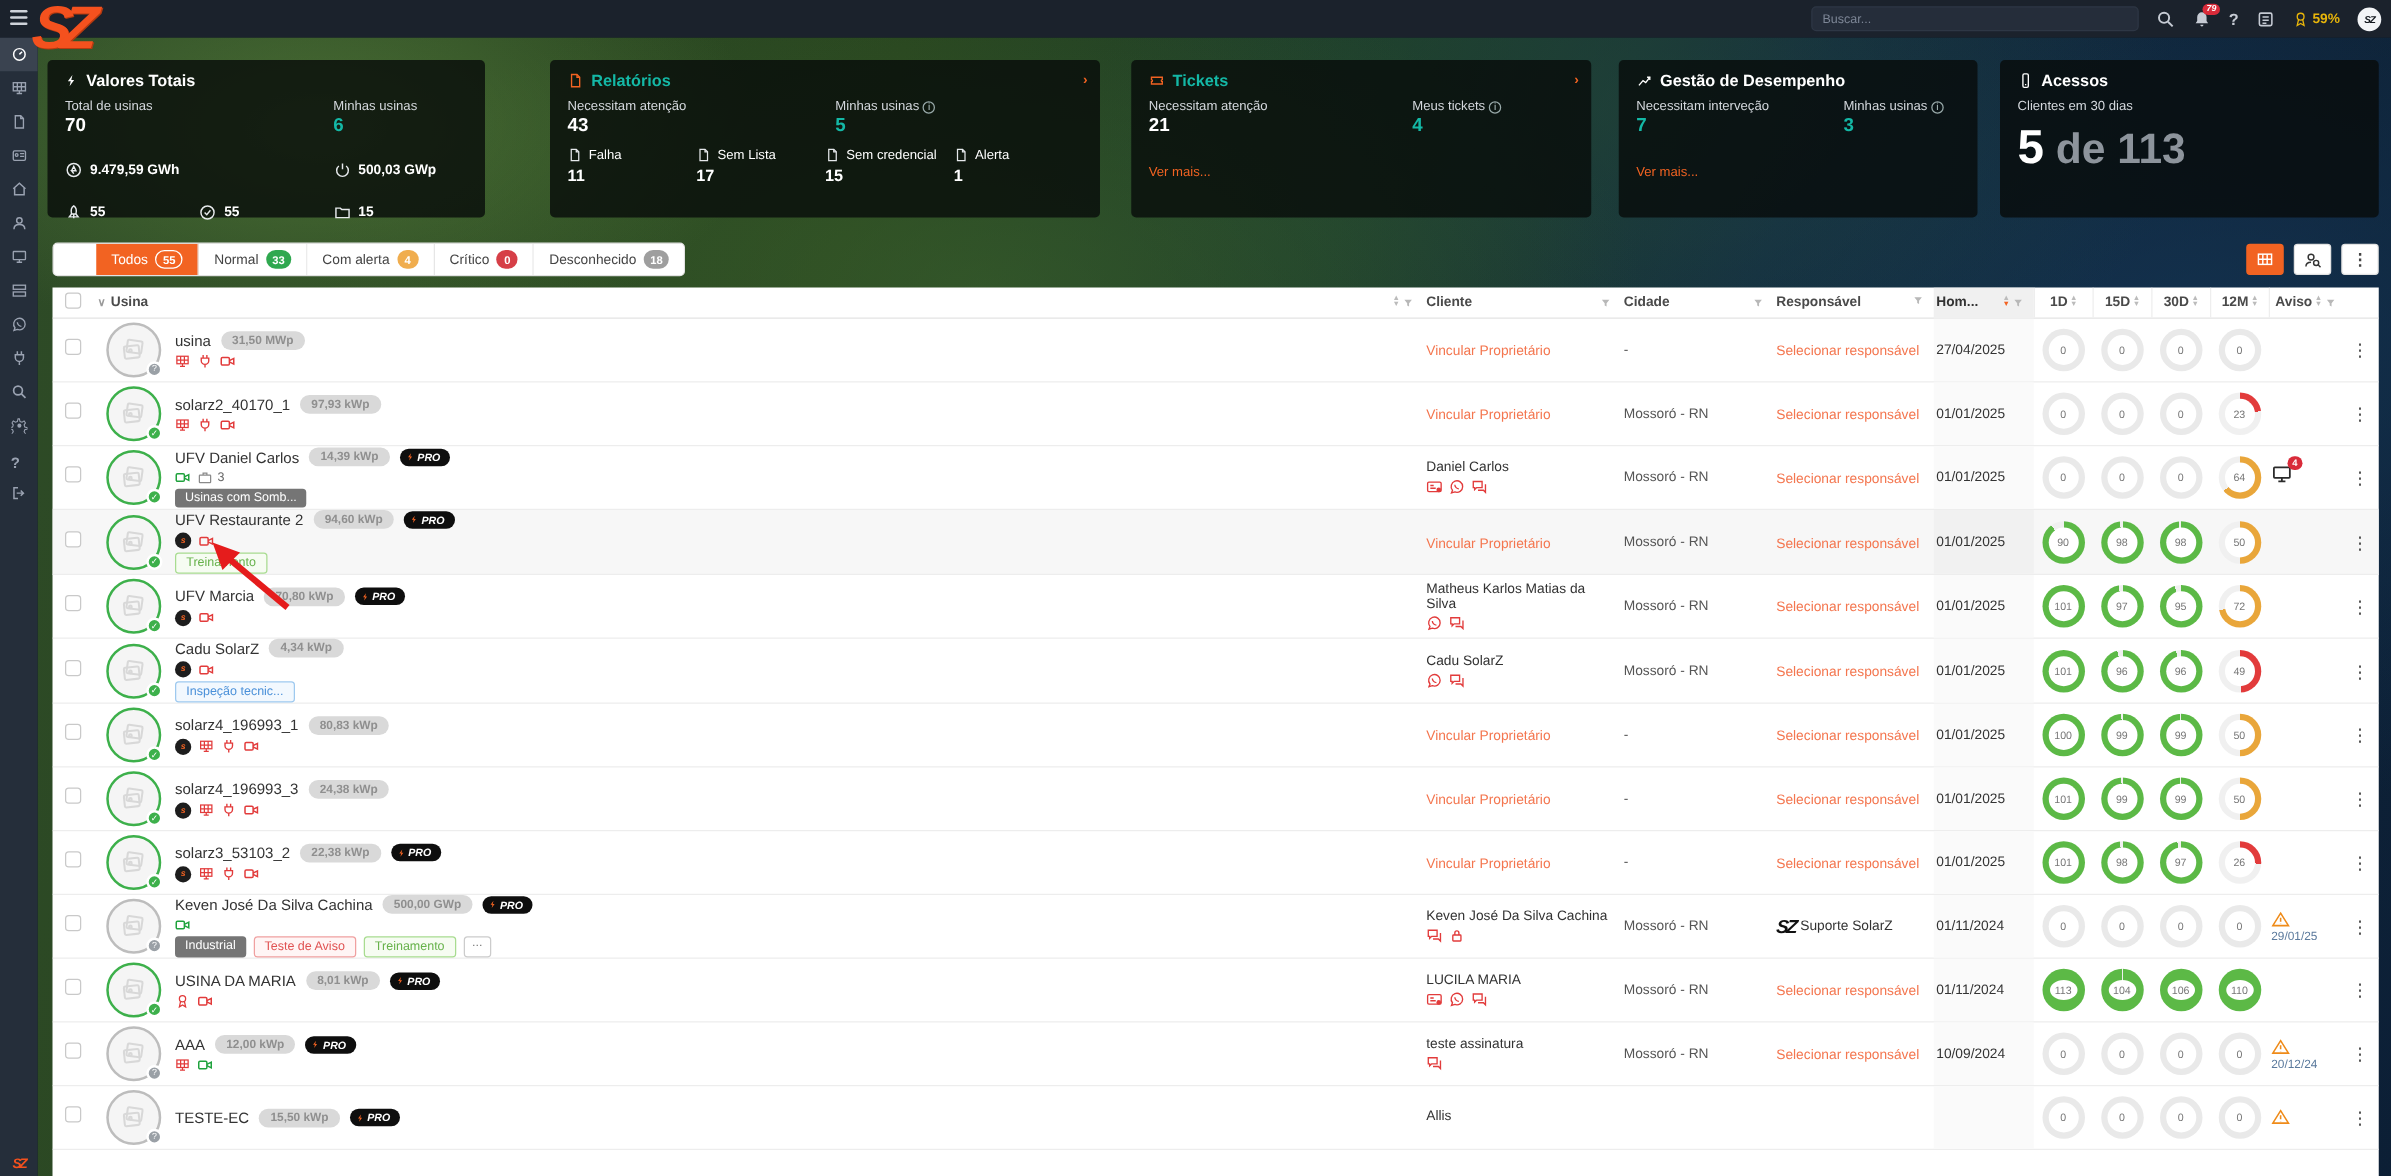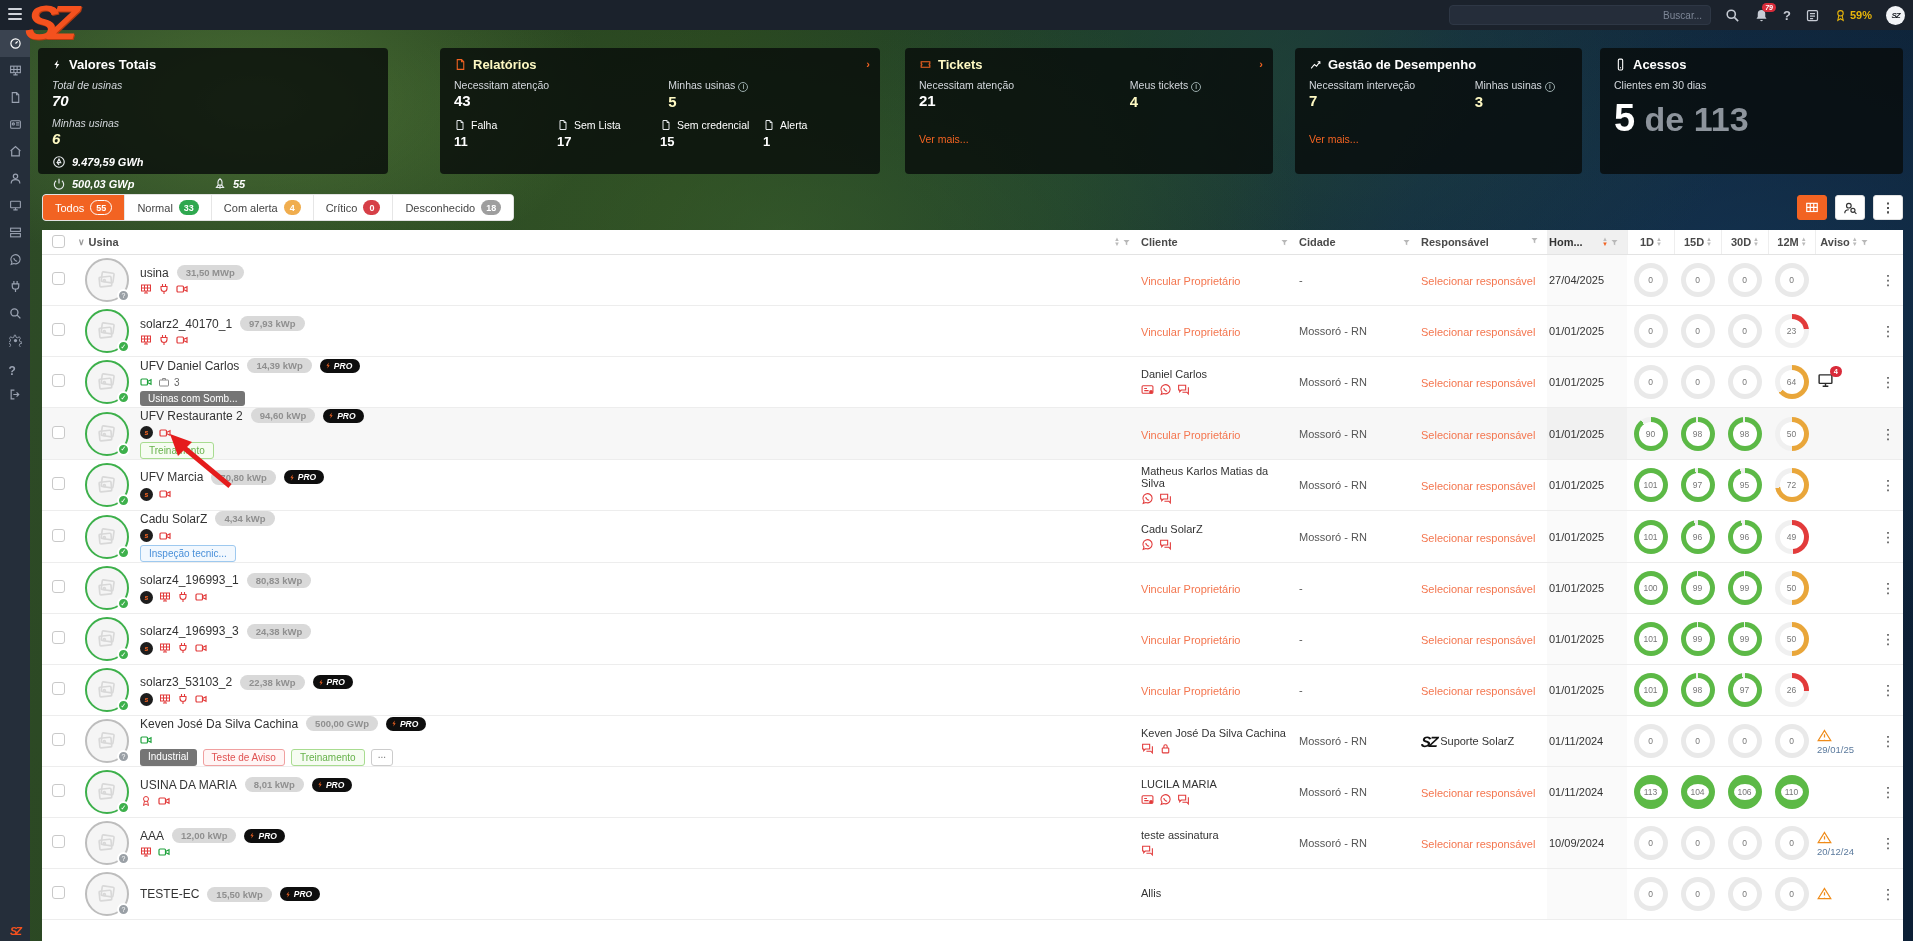--- a/index.html
+++ b/index.html
@@ -6,21 +6,21 @@
   html,body { width:1913px; height:941px; overflow:hidden; }
   body { font-family:"Liberation Sans", sans-serif; background:#0d1520; }
   .screen { position:relative; width:1913px; height:941px; overflow:hidden; }
 
   
   .topbar { position:absolute; top:0; left:0; right:0; height:30px; background:#1b222c; z-index:40; display:flex; align-items:center; }
   .hamburger { position:absolute; left:8px; top:8px; width:14px; height:12px; display:flex; flex-direction:column; justify-content:space-between; cursor:pointer; }
   .hamburger i { display:block; height:2px; background:#cfd3da; border-radius:1px; }
   .brand { position:absolute; left:26px; top:-6px; z-index:50; font-weight:900; font-style:italic; font-size:48px; color:#f4511e; letter-spacing:-9px; transform:skewX(-6deg); line-height:1.2; text-shadow:1px 1px 0 #b53a10; }
   .tb-right { position:absolute; right:8px; top:0; height:30px; display:flex; align-items:center; gap:14px; }
-  .tb-search { width:262px; height:20px; background:#252d3a; border:1px solid #2e3745; border-radius:4px; color:#aab2c0; font-size:10px; padding:0 8px; outline:none;text-align:right; }
+  .tb-search { width:262px; height:20px; background:#252d3a; border:1px solid #2e3745; border-radius:4px; color:#aab2c0; font-size:10px; padding:0 8px; outline:none; }
   .tb-search::placeholder { color:#7d8696; }
   .tb-ic { position:relative; width:15px; height:15px; color:#c6cbd4; }
   .tb-ic svg { width:100%; height:100%; display:block; }
   .tb-q { color:#c6cbd4; font-weight:bold; font-size:13px; }
   .bell-badge { position:absolute; top:-5px; right:-7px; background:#d92b3a; color:#fff; font-size:7px; font-weight:bold; border-radius:7px; padding:1px 3px; }
   .medal { display:flex; align-items:center; gap:3px; color:#e8b50a; font-size:11px; font-weight:bold; }
   .medal .tb-ic { color:#e8b50a; width:13px; height:13px; }
   .tb-avatar { width:19px; height:19px; border-radius:50%; background:#f2f4f7; color:#10151c; font-size:8px; font-weight:900; font-style:italic; display:flex; align-items:center; justify-content:center; letter-spacing:-1px; }
 
   
@@ -40,40 +40,40 @@
       radial-gradient(800px 520px at 92% 28%, rgba(22,58,92,.65), transparent 70%),
       radial-gradient(1000px 640px at 80% 85%, rgba(14,38,66,.8), transparent 75%),
       linear-gradient(108deg, #2e4b27 0%, #28451f 32%, #1c3c2a 50%, #11283c 66%, #0b1b2e 100%);
   }
 
   
   .card { position:absolute; top:48px; height:126px; background:rgba(8,11,10,.8); border-radius:4px; color:#fff; padding:9px 14px; z-index:5; }
   .card-title { display:flex; align-items:center; gap:6px; font-size:13px; font-weight:bold; margin-bottom:7px; }
   .card-title .ic { width:13px; height:13px; }
   .chev { position:absolute; top:10px; right:10px; color:#f26322; font-size:11px; font-weight:bold; cursor:pointer; }
-  .orange { color:#fef9c3; }
+  .orange { color:#14b8a6; }
   .lblrow { display:flex; }
   .lbl { font-size:10.5px; color:#d4d8dd; }
   .val { font-size:15px; font-weight:bold; margin-top:1px; }
   .ifo { font-size:8px; border:1px solid #9aa; border-radius:50%; width:10px; height:10px; display:inline-flex; align-items:center; justify-content:center; color:#bcc; margin-left:3px; }
-  .vt-grid { display:grid; grid-template-columns:1fr 1fr; row-gap:8px;font-style:italic; }
+  .vt-grid { display:grid; grid-template-columns:1fr 1fr 1fr; row-gap:20px; }
   .stat { display:flex; align-items:center; gap:6px; font-size:11px; font-weight:bold; }
   .stat .ic { width:14px; height:14px; color:#e6e9ec; }
   .rel-items { display:flex; gap:0; }
   .rel-item { width:25%; }
   .rel-item .ri-top { display:flex; align-items:center; gap:5px; font-size:10.5px; }
   .rel-item .ic { width:12px; height:14px; color:#e6e9ec; }
   .rel-item .ri-val { font-size:13px; font-weight:bold; margin-top:2px; }
   .vermais { font-size:10.5px; color:#f26322; margin-top:23px; cursor:pointer; }
   .acc-big { margin-top:6px; font-size:34px; color:#8d949c; font-weight:bold; }
   .acc-big b { color:#fff; font-size:38px; }
 
   
   .tabsrow { position:absolute; left:42px; right:10px; top:194px; height:27px; display:flex; align-items:center; z-index:10; }
-  .tabs { display:flex; background:#fff; border-radius:4px; overflow:hidden; border:1px solid #e2e2e2; }
+  .tabs { display:flex; background:#fff; border-radius:4px; overflow:hidden; border:1px solid #e2e2e2;padding-left:34px; }
   .tab { display:flex; align-items:center; gap:6px; padding:0 12px; height:25px; font-size:11px; color:#444; background:#fff; border-right:1px solid #e6e6e6; cursor:pointer; white-space:nowrap; }
   .tab:last-child { border-right:none; }
   .tab-active { background:#f26322; color:#fff; }
   .tcount { min-width:17px; height:15px; border-radius:9px; padding:0 5px; font-size:9px; font-weight:bold; color:#fff; display:flex; align-items:center; justify-content:center; }
   .tc-orange { background:#f26322; }
   .tc-green { background:#2fa84f; }
   .tc-yellow { background:#f0ad4e; }
   .tc-red { background:#d63f47; }
   .tc-gray { background:#9e9e9e; }
   .tab-active .tcount { background:transparent; border:1px solid #fff; }

